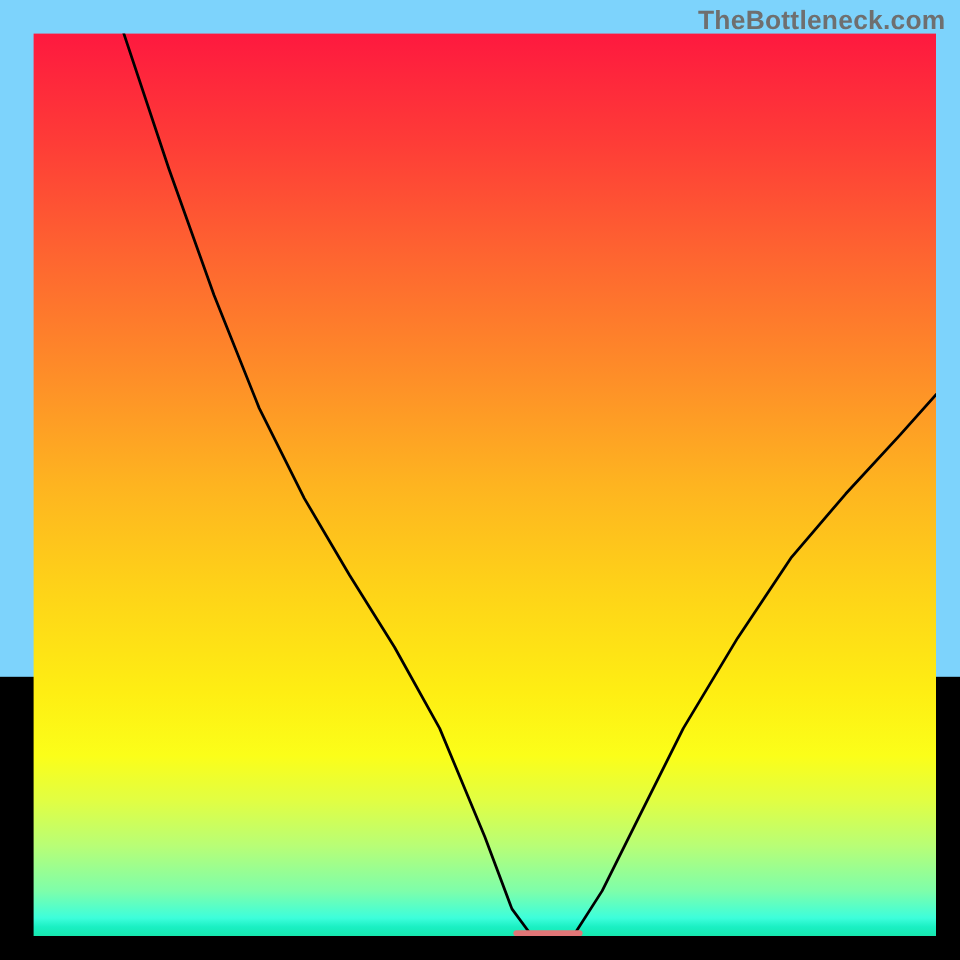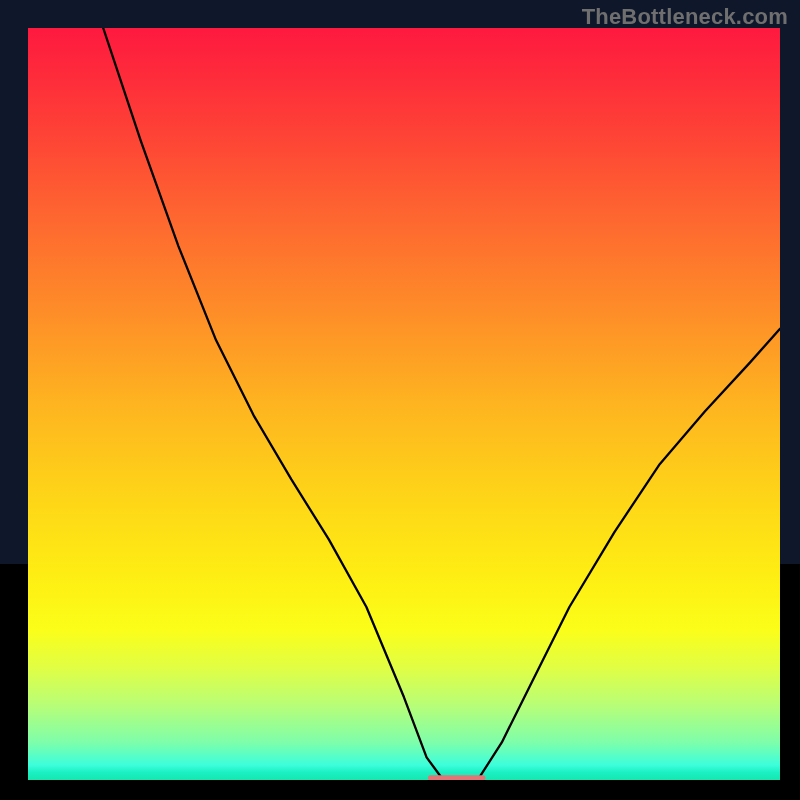--- a/index.html
+++ b/index.html
@@ -7,21 +7,21 @@
     padding: 0;
     width: 800px;
     height: 800px;
     background: #000;
     overflow: hidden;
   }
   .container {
     position: relative;
     width: 800px;
     height: 564px;
-    background: #0f172a;
+    background: #7dd3fc;
   }
   .watermark {
     position: absolute;
     top: 4px;
     right: 12px;
     font-family: Arial, Helvetica, sans-serif;
     font-size: 22px;
     font-weight: 600;
     color: #6f6f6f;
     letter-spacing: 0.2px;

